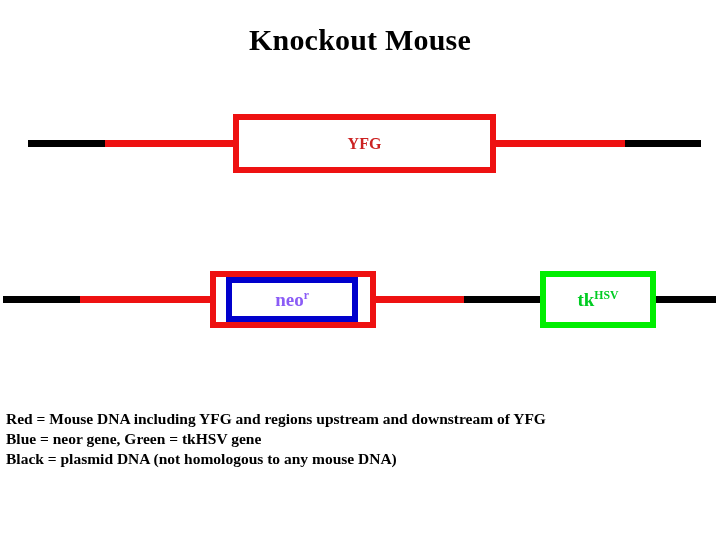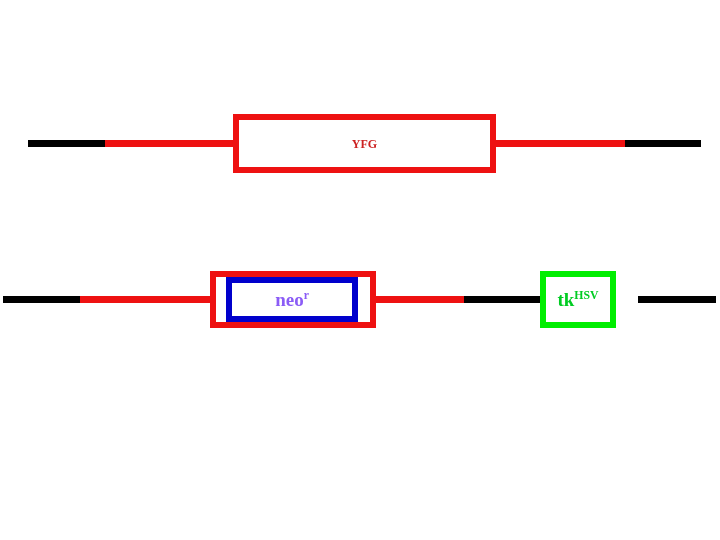--- a/index.html
+++ b/index.html
@@ -57,21 +57,21 @@
   .box-red   { border: 6px solid #ee1111; }
   .box-blue  { border: 6px solid #0000cc; }
   .box-green { border: 6px solid #00ee00; }
 
   .gene-label {
     font-size: 19px;
     font-weight: bold;
     line-height: 1;
     white-space: nowrap;
   }
-  .label-red   { color: #cc2222; font-size: 12px; }
+  .label-red   { color: #cc2222; font-size: 16px; }
   .label-blue  { color: #8b5cf6; }
   .label-green { color: #00cc22; }
 
   .gene-label sup {
     font-size: 0.62em;
     vertical-align: super;
     line-height: 0;
     font-weight: bold;
   }
 
@@ -82,21 +82,21 @@
   .r1-red-right   { left: 493px; top: 140px; width: 134px; }
   .r1-black-right { left: 625px; top: 140px; width: 76px; }
 
   
   .r2-black-left  { left: 3px;   top: 296px; width: 78px; }
   .r2-red-left    { left: 80px;  top: 296px; width: 132px; }
   .r2-box-red     { left: 210px; top: 271px; width: 166px; height: 57px; }
   .r2-box-blue    { left: 226px; top: 277px; width: 132px; height: 45px; }
   .r2-red-right   { left: 374px; top: 296px; width: 92px; }
   .r2-black-mid   { left: 464px; top: 296px; width: 78px; }
-  .r2-box-green   { left: 540px; top: 271px; width: 76px; height: 57px; }
+  .r2-box-green   { left: 540px; top: 271px; width: 116px; height: 57px; }
   .r2-black-right { left: 638px; top: 296px; width: 78px; }
 
   
   .legend {
     position: absolute;
     left: 6px;
     top: 409px;
     width: 700px;
   }
   .legend-line {
@@ -105,20 +105,21 @@
     color: #000000;
     line-height: 20px;
     white-space: nowrap;
   }
 </style>
 </head>
 <body>
 
 <div id="slide">
 
+  <div class="title">Knockout Mouse</div>
 
   <div>
 
     <div class="seg seg-black r1-black-left"></div>
 
     <div class="seg seg-red r1-red-left"></div>
 
     <div class="gene-box box-red r1-box">
       <span class="gene-label label-red">YFG</span>
     </div>
@@ -146,14 +147,19 @@
     </div>
 
     <div class="seg seg-black r2-black-right"></div>
 
     <div class="gene-box box-green r2-box-green">
       <span class="gene-label label-green"><span>tk</span><sup>HSV</sup></span>
     </div>
 
   </div>
 
+  <div class="legend">
+    <div class="legend-line">Red = Mouse DNA including YFG and regions upstream and downstream of YFG</div>
+    <div class="legend-line">Blue = neor gene, Green = tkHSV gene</div>
+    <div class="legend-line">Black = plasmid DNA (not homologous to any mouse DNA)</div>
+  </div>
 
 </div>
 
 </body></html>

